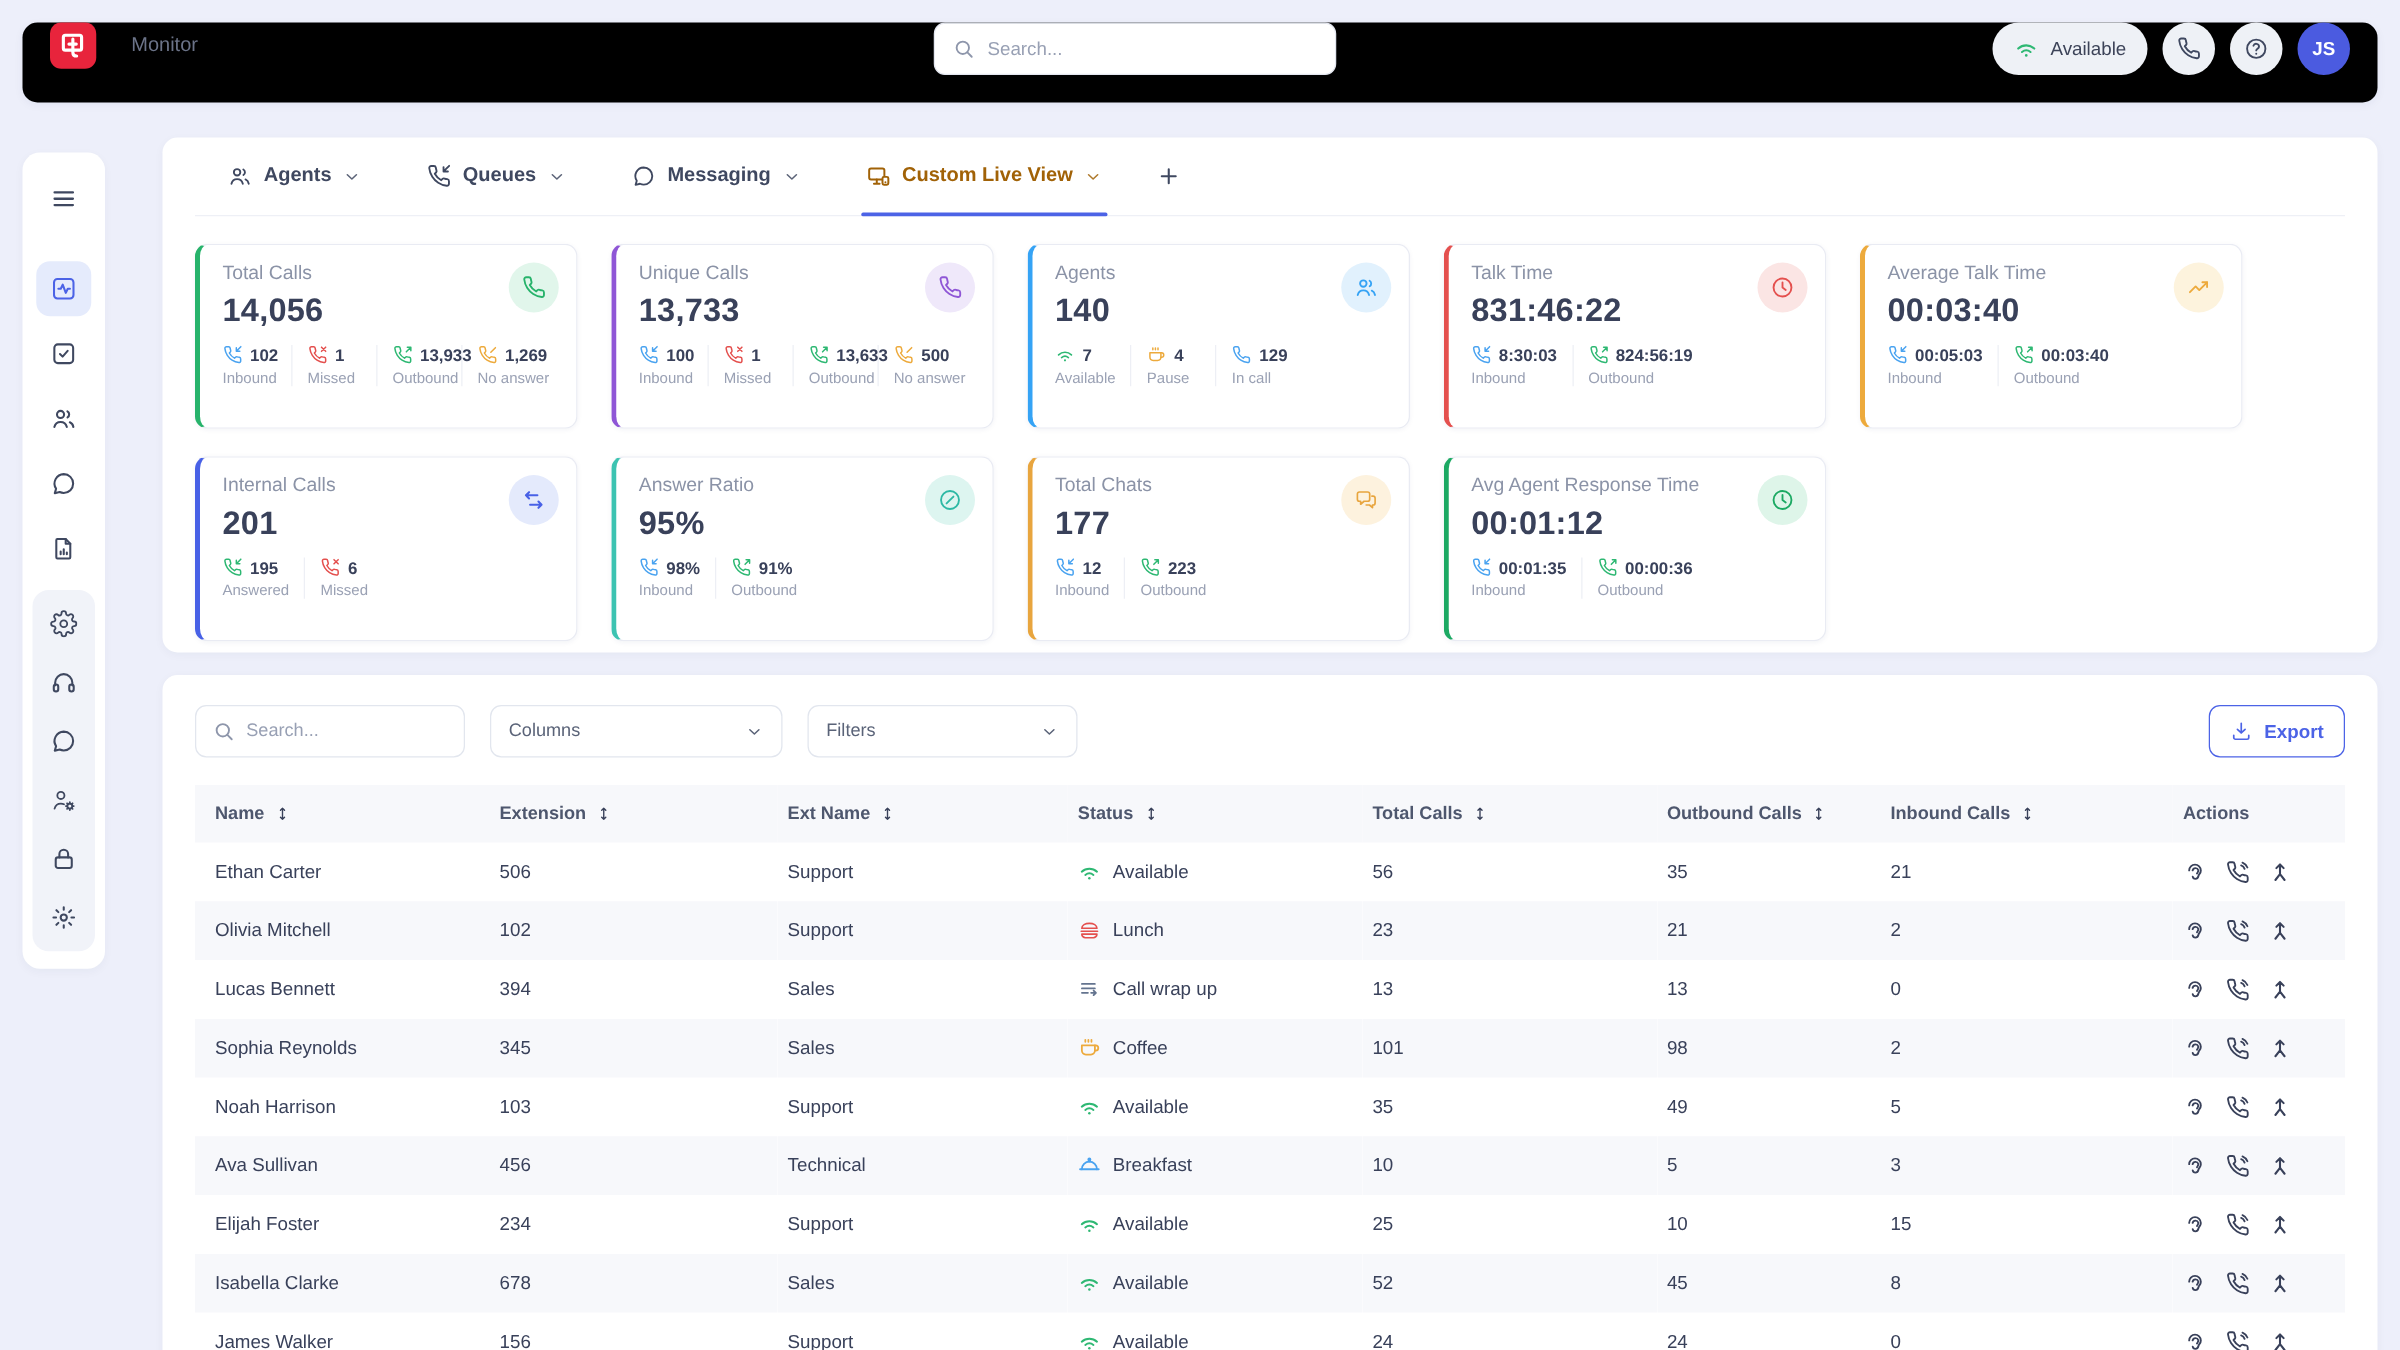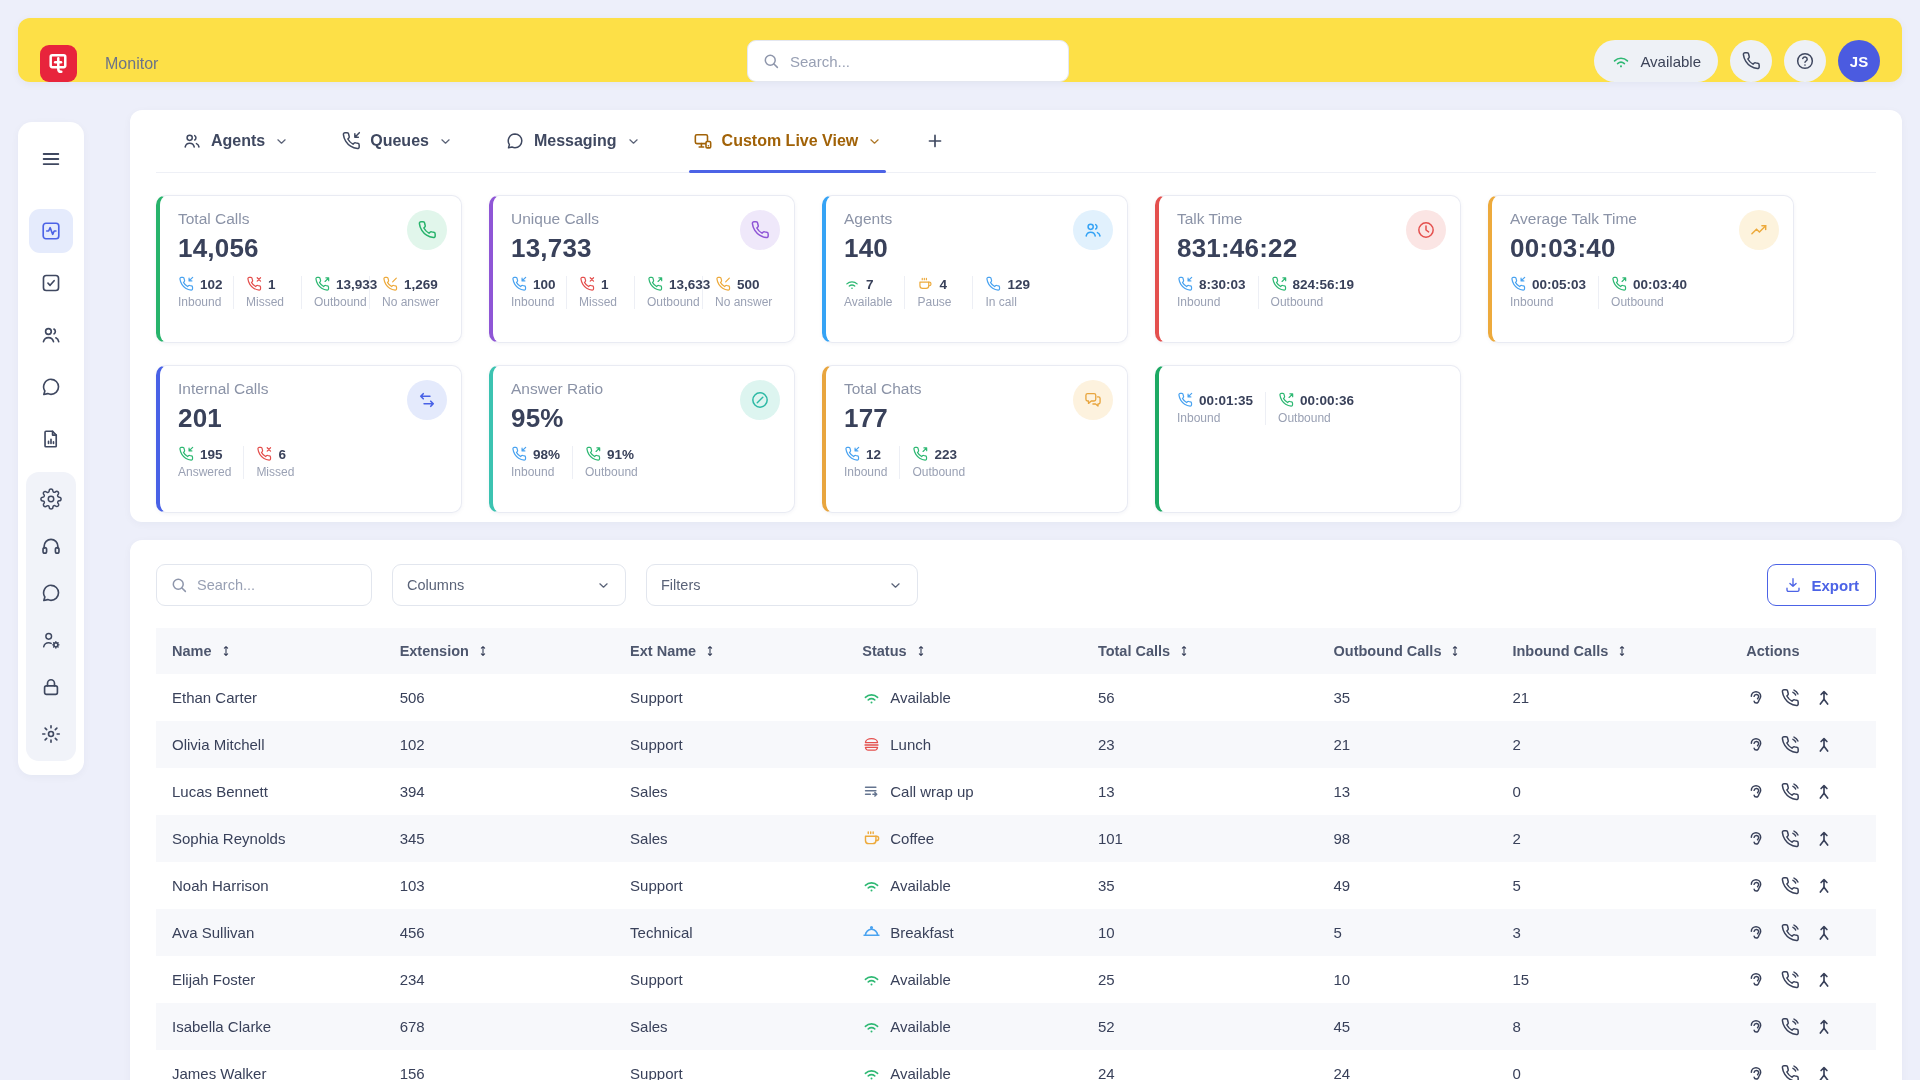--- a/index.html
+++ b/index.html
@@ -3,22 +3,22 @@
 <meta charset="utf-8">
 <style>
   *{box-sizing:border-box;margin:0;padding:0}
   html,body{width:1920px;height:1080px;overflow:hidden;background:#edeffa;
     font-family:"Liberation Sans",sans-serif;color:#3c4358}
   svg{display:block;width:100%;height:100%}
   .ic{display:flex;align-items:center;justify-content:center;flex:none}
   button{font-family:inherit;background:none;border:none;cursor:pointer}
 
   
-  .topbar{position:absolute;left:18px;top:18px;right:18px;height:64px;background:#fde047;
-    border-radius:12px;display:flex;align-items:flex-end;padding:0 22px;
+  .topbar{position:absolute;left:18px;top:18px;right:18px;height:64px;background:#000000;
+    border-radius:12px;display:flex;align-items:flex-start;padding:0 22px;
     box-shadow:0 2px 8px rgba(25,39,89,.05)}
   .tz-left{display:flex;align-items:center;min-width:430px}
   .tz-mid{flex:1;display:flex;justify-content:center}
   .tz-right{display:flex;align-items:center;gap:12px;min-width:430px;justify-content:flex-end}
   .logo{width:37px;height:37px;border-radius:9px;background:#e8243c;color:#fff;
     display:flex;align-items:center;justify-content:center;padding:6px}
   .app-title{margin-left:28px;font-size:16px;color:#6b7388}
   .top-search{width:322px;height:42px;border:1px solid #e4e7f0;border-radius:9px;
     display:flex;align-items:center;padding:0 14px;gap:10px;color:#8e96ab;background:#fff;
     transform:translateX(-52px)}
@@ -80,21 +80,21 @@
   .table-panel{position:absolute;left:130px;right:18px;top:540px;bottom:-40px;background:#fff;
     border-radius:12px;padding:24px 26px;box-shadow:0 2px 8px rgba(25,39,89,.04)}
   .toolbar{display:flex;align-items:center;gap:20px}
   .tb-search{width:216px;height:42px;border:1px solid #e2e6ee;border-radius:9px;display:flex;
     align-items:center;gap:9px;padding:0 13px;color:#8e96ab}
   .tb-search .ic{width:18px;height:18px}
   .tb-search input{border:none;outline:none;flex:1;min-width:0;font-size:14.5px;background:transparent;color:#3c4358}
   .select{height:42px;border:1px solid #e2e6ee;border-radius:9px;display:flex;align-items:center;
     justify-content:space-between;padding:0 14px;font-size:14.5px;color:#5a6378;cursor:pointer}
   .sel-columns{width:234px}
-  .sel-filters{width:272px}
+  .sel-filters{width:216px}
   .select .chev{width:15px;height:15px;color:#5a6378}
   .export-btn{margin-left:auto;height:42px;border:1.5px solid #4c63e6;border-radius:9px;
     background:#fff;color:#4c63e6;display:flex;align-items:center;gap:9px;padding:0 16px;
     font-size:15px;font-weight:bold}
   .export-btn .ic{width:18px;height:18px}
   table{width:100%;border-collapse:collapse;margin-top:22px;table-layout:fixed}
   thead tr{background:#f7f8fb}
   th{height:46px;text-align:left;font-size:14.5px;color:#4e576e;font-weight:bold;padding:0 8px}
   th:first-child,td:first-child{padding-left:16px}
   .th-wrap{display:flex;align-items:center;gap:7px}
@@ -710,20 +710,32 @@
                   <path d="M17.8 2.8H22V7M16.6 8.2L22 2.8"></path>
                 </svg>
               </span>
               <span>223</span>
             </div>
             <div class="stat-l">Outbound</div>
           </div>
         </div>
       </article>
       <article class="card" style="--ac:#1ca963">
+        <div class="card-top">
+          <div>
+            <div class="card-title">Avg Agent Response Time</div>
+            <div class="card-value">00:01:12</div>
+          </div>
+          <span class="card-ico" style="background:#def5e9;color:#1ca963">
+            <svg viewBox="0 0 24 24" fill="none" stroke="currentColor" stroke-width="1.8" stroke-linecap="round" stroke-linejoin="round">
+              <circle cx="12" cy="12" r="8.6"></circle>
+              <path d="M12 7.1V12l3.1 2.3"></path>
+            </svg>
+          </span>
+        </div>
         <div class="card-stats">
           <div class="stat">
             <div class="stat-v">
               <span class="ic" style="color:#4aa3f0">
                 <svg viewBox="0 0 24 24" fill="none" stroke="currentColor" stroke-width="1.8" stroke-linecap="round" stroke-linejoin="round">
                   <path d="M21.8 16.7v2.5a1.9 1.9 0 0 1-2.1 1.9 18.8 18.8 0 0 1-8.2-2.9 18.5 18.5 0 0 1-5.7-5.7A18.8 18.8 0 0 1 2.9 4.3 1.9 1.9 0 0 1 4.8 2.2h2.5a1.9 1.9 0 0 1 1.9 1.6c.1.9.3 1.8.6 2.6a1.9 1.9 0 0 1-.4 2L8.2 9.6a15.2 15.2 0 0 0 6.2 6.2l1.2-1.2a1.9 1.9 0 0 1 2-.4c.8.3 1.7.5 2.6.6a1.9 1.9 0 0 1 1.6 1.9z"></path>
                   <path d="M16.6 3.2v4.2h4.2M22 2l-5.4 5.4"></path>
                 </svg>
               </span>
               <span>00:01:35</span>

